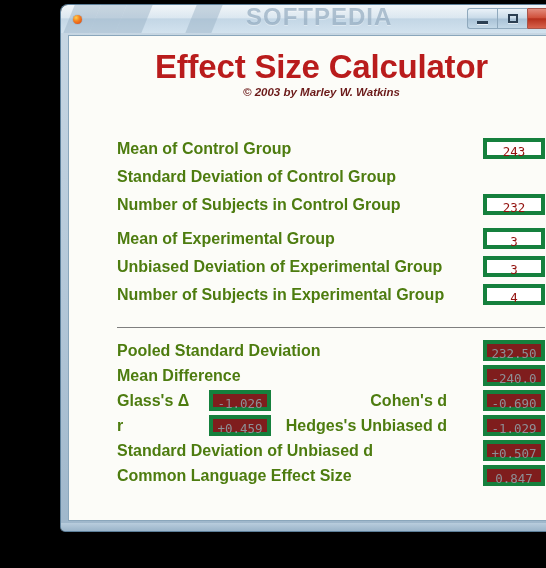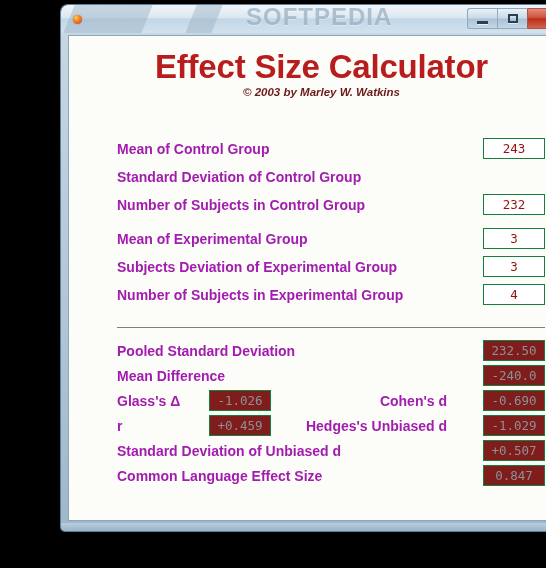--- a/index.html
+++ b/index.html
@@ -164,34 +164,34 @@
 
   
   .row {
     position: absolute;
     left: 0;
     width: 505px;
     height: 22px;
   }
   .lbl {
     position: absolute;
-    font-size: 14px;
-    font-weight: bold;
-    color: #a21caf;
+    font-size: 16px;
+    font-weight: bold;
+    color: #4d7c0f;
     white-space: nowrap;
     line-height: 22px;
   }
   .lbl.left  { left: 48px; }
   .lbl.mid   { left: 248px; text-align: right; width: 130px;}
 
   .field {
     position: absolute;
     height: 21px;
     box-sizing: border-box;
-    border: 1px solid #15803d;
+    border: 4px solid #15803d;
     background: #ffffff;
     text-align: center;
     font-family: "DejaVu Sans Mono", monospace;
     font-size: 12.5px;
     line-height: 19px;
     color: #93120f;
   }
   .field.input  { left: 414px; width: 62px; }
   .field.result {
     left: 414px; width: 62px;
@@ -264,21 +264,21 @@
     <div class="row" style="top:158px">
       <div class="lbl left">Number of Subjects in Control Group</div>
       <div class="field input">232</div>
     </div>
 
     <div class="row" style="top:192px">
       <div class="lbl left">Mean of Experimental Group</div>
       <div class="field input">3</div>
     </div>
     <div class="row" style="top:220px">
-      <div class="lbl left">Subjects Deviation of Experimental Group</div>
+      <div class="lbl left">Unbiased Deviation of Experimental Group</div>
       <div class="field input">3</div>
     </div>
     <div class="row" style="top:248px">
       <div class="lbl left">Number of Subjects in Experimental Group</div>
       <div class="field input">4</div>
     </div>
 
     <div id="divider"></div>
 
     <div class="row" style="top:304px">

